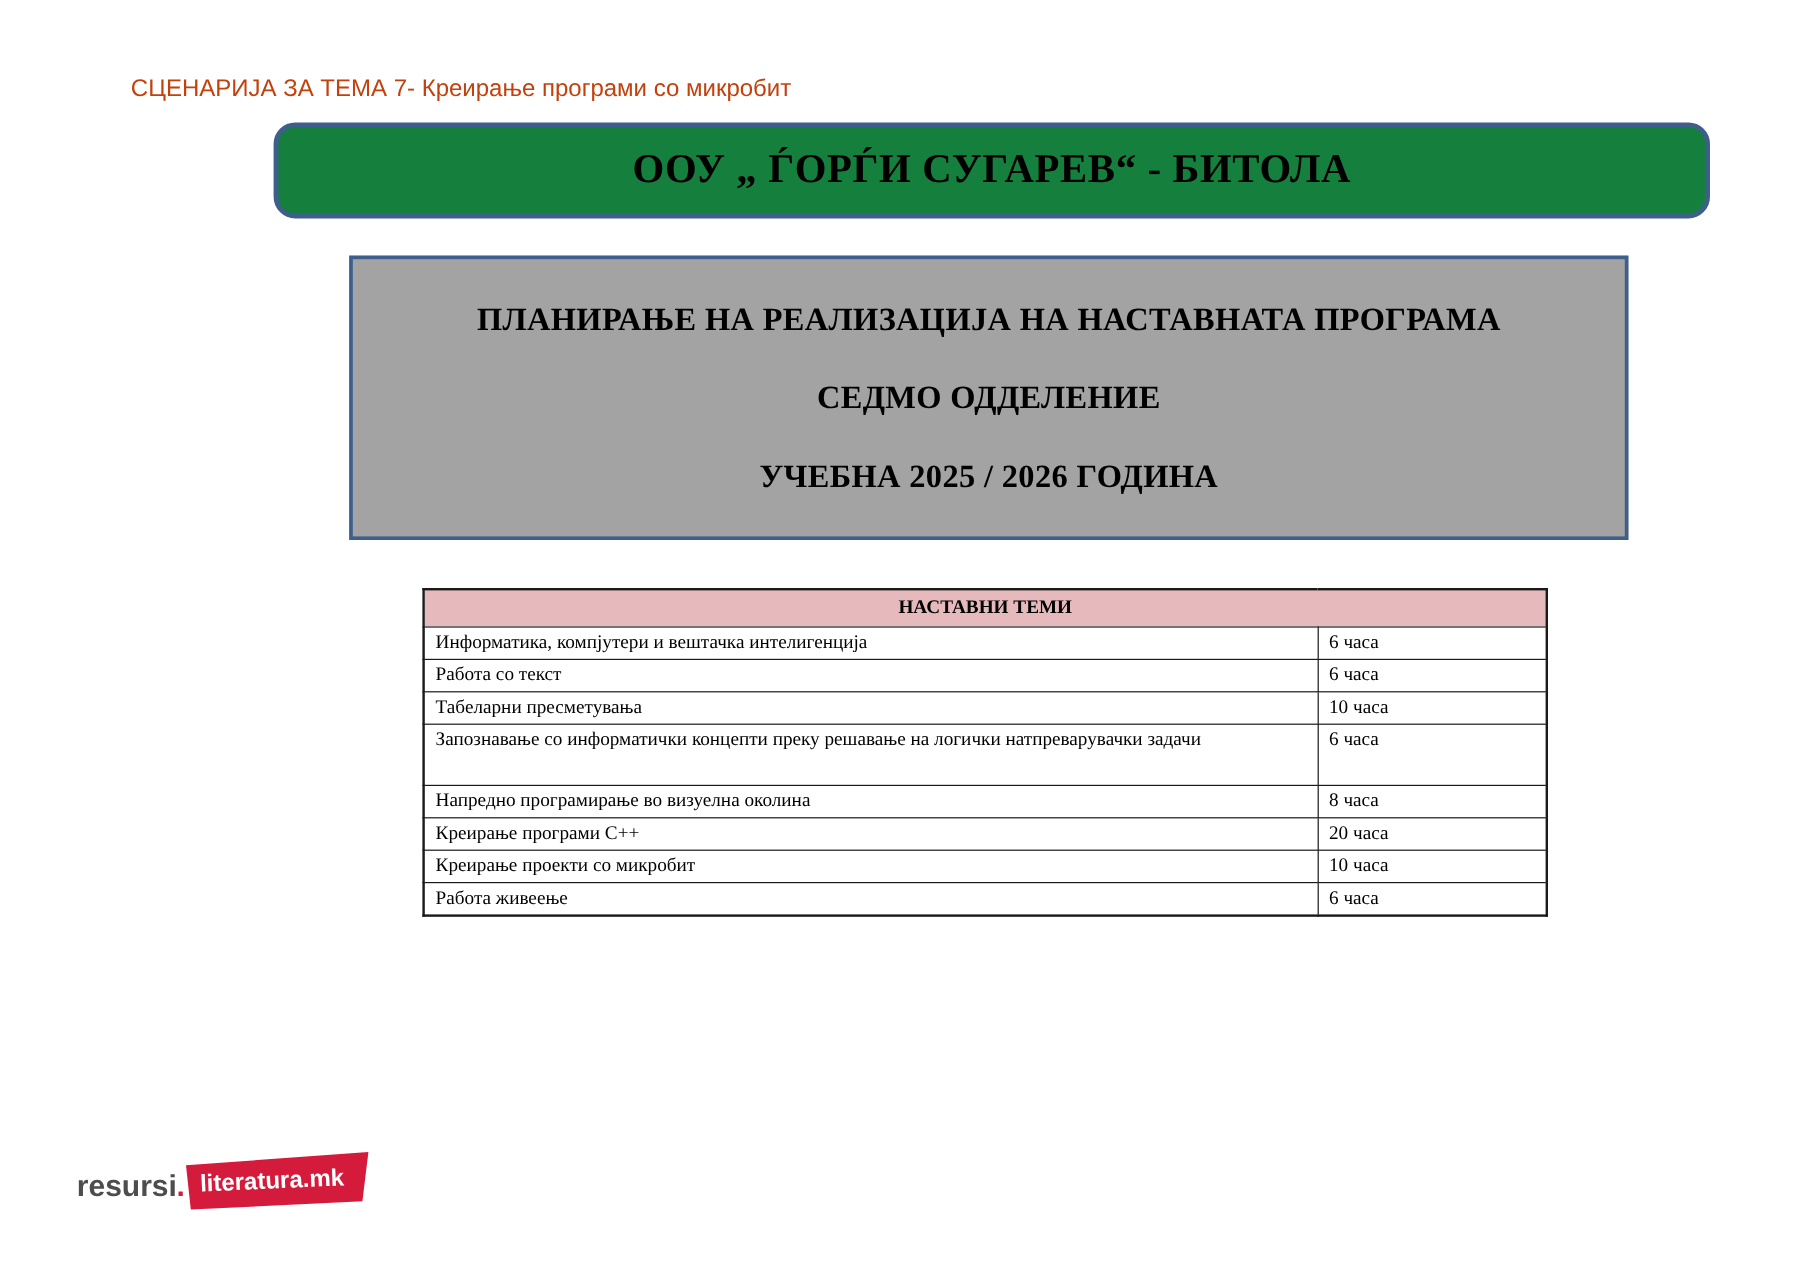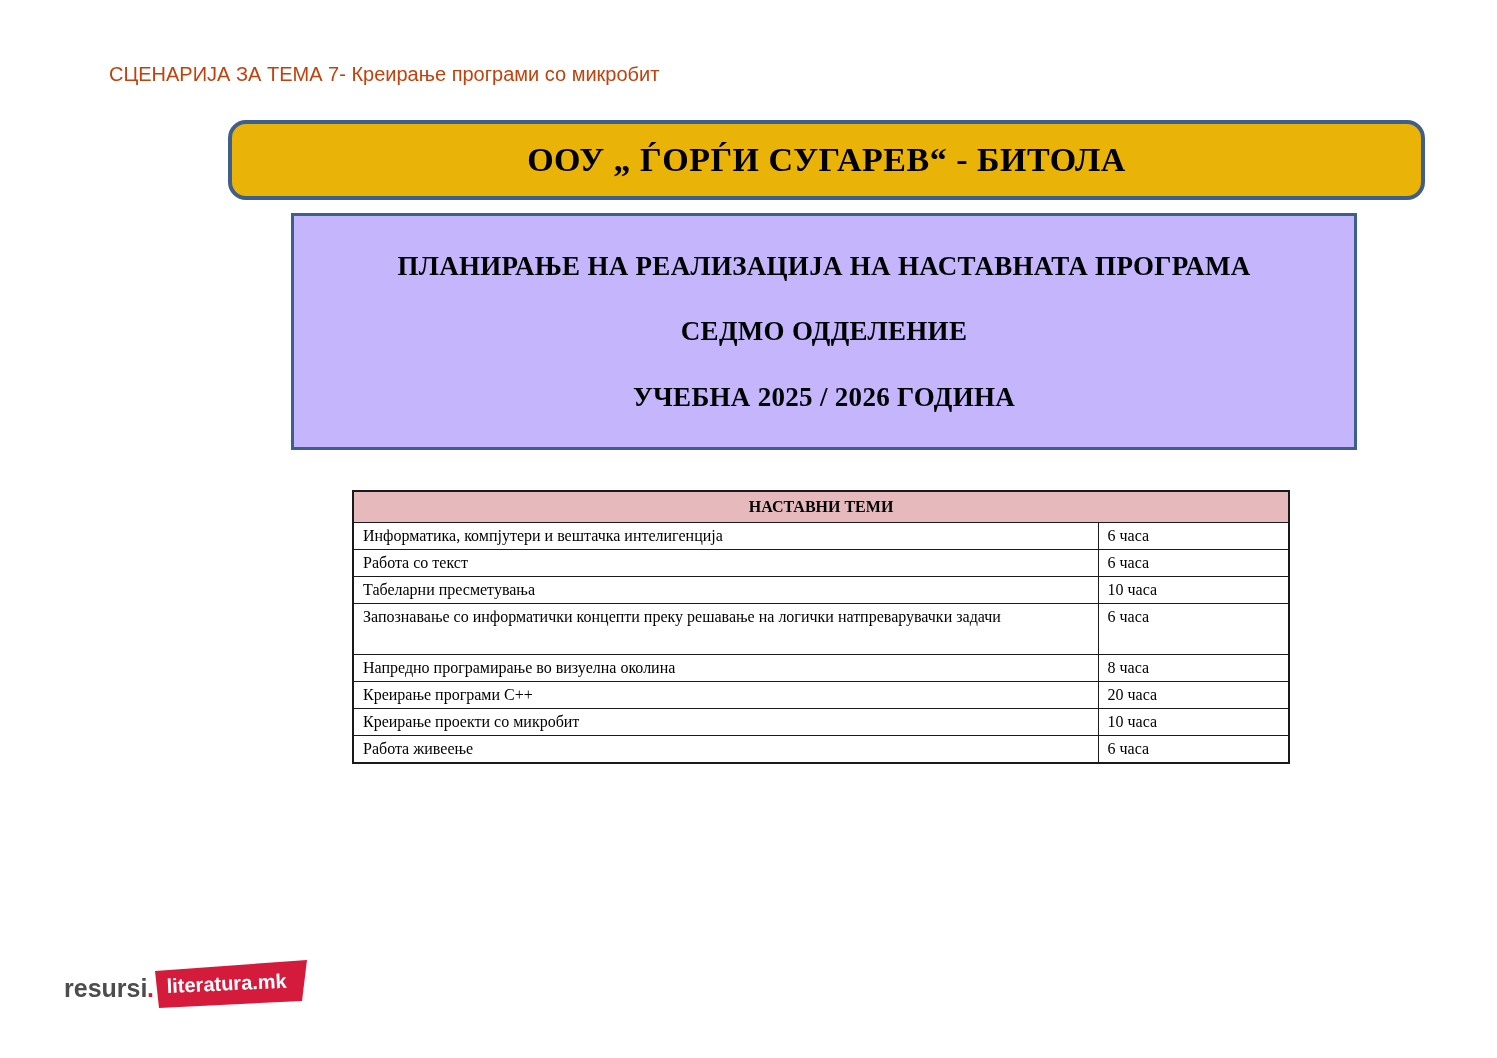--- a/index.html
+++ b/index.html
@@ -10,34 +10,34 @@
     font-family:"Liberation Serif", serif;
     color:#000;
     overflow:hidden;
   }
   .top-line{
     position:absolute;left:97px;top:60px;
     font-family:Liberation Sans, sans-serif;
     font-size:20px;line-height:28px;color:#c2410c;margin-left:12px;
   }
   .title-box{
-    position:absolute;left:228px;top:120px;
+    position:absolute;left:228px;top:102px;
     width:1189px;height:72px;
-    background:#eab308;
+    background:#15803d;
     border:4px solid #3e5e8c;
     border-radius:18px;
     display:flex;align-items:center;justify-content:center;text-align:right;
   }
   .title-box .title-text{
     font-size:34px;font-weight:bold;letter-spacing:0.5px;
   }
   .subtitle-box{
     position:absolute;left:291px;top:213px;
     width:1060px;height:231px;
-    background:#c4b5fd;
+    background:#a3a3a3;
     border:3px solid #3e5e8c;
     display:flex;flex-direction:column;justify-content:space-evenly;
     text-align:center;
   }
   .subtitle-box .subtitle-line{
     font-size:27px;font-weight:bold;letter-spacing:0.3px;
   }
   .table-wrap{
     position:absolute;left:352px;top:490px;
   }

